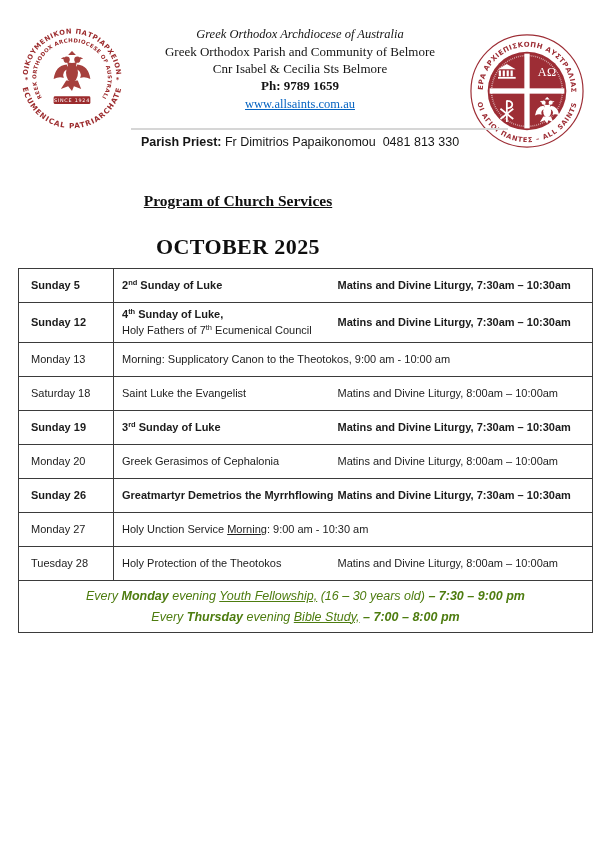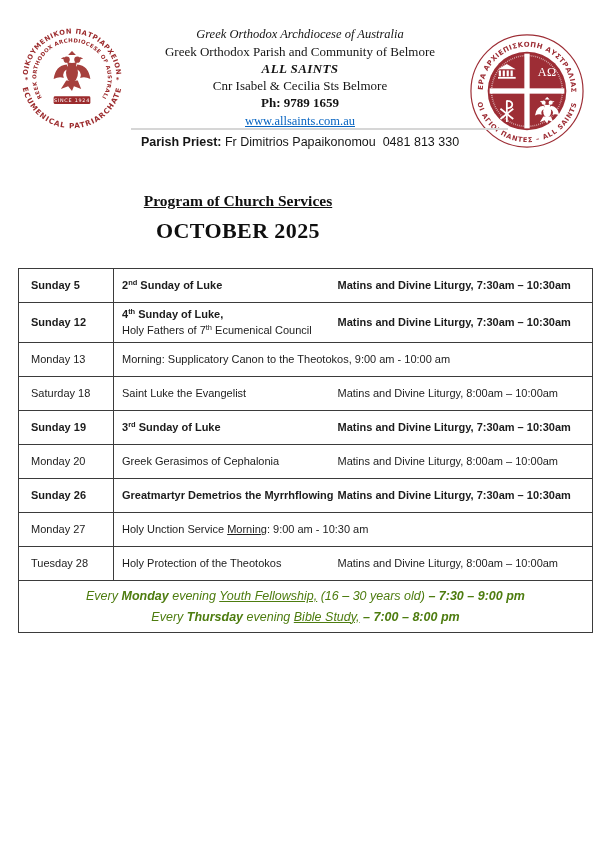--- a/index.html
+++ b/index.html
@@ -27,21 +27,21 @@
 
   .divider { position:absolute; left:131px; top:128px; width:377px; border-top:2px solid #d6d6d6; }
 
   .priest { position:absolute; left:0; top:135px; width:600px; text-align:center; font-size:12.5px; color:#161616; }
   .priest .lbl { font-weight:bold; }
 
   
   .titles { position:absolute; left:0; top:192px; width:476px; text-align:center;
             font-family:"Liberation Serif", serif; color:#0f0f0f; }
   .t-program { font-size:15.5px; font-weight:bold; text-decoration:underline; }
-  .t-month   { font-size:22px;  font-weight:bold; margin-top:8px; letter-spacing:.4px; }
+  .t-month   { font-size:22px;  font-weight:bold; margin-top:24px; letter-spacing:.4px; }
 
   
   .svc-wrap { position:absolute; left:18px; top:268px; }
   table.svc { border-collapse:collapse; table-layout:fixed; width:564px;
               border:1px solid #3b3b3b; }
   .svc td { border-top:1px solid #3b3b3b; box-sizing:border-box; vertical-align:middle;
             font-size:11px; color:#1c1c1c; line-height:15px; padding:0; }
   .svc td.day  { width:95px;  padding-left:12px; border-right:1px solid #3b3b3b; }
   .svc td.desc { width:224px; padding-left:8px; }
   .svc td.svc3 { width:255px; white-space:nowrap; }
@@ -133,21 +133,20 @@
       <path d="M0,-10.5 q5.5,0.2 5.5,3.8 q0,3.6 -5.5,3.8"></path>
       <line x1="-6.5" y1="-2.5" x2="6.5" y2="8"></line>
       <line x1="6.5" y1="-2.5" x2="-6.5" y2="8"></line>
     </g>
     <use href="#eagle" x="0" y="0" width="26" height="28.6" transform="translate(67.5,66)" fill="#ffffff"></use>
   </svg>
 
   <div class="hdr">
     <div class="h-arch">Greek Orthodox Archdiocese of Australia</div>
     <div class="h-parish">Greek Orthodox Parish and Community of Belmore</div>
-    <div class="h-name">ALL SAINTS</div>
     <div class="h-addr">Cnr Isabel &amp; Cecilia Sts Belmore</div>
     <div class="h-phone">Ph: 9789 1659</div>
     <div class="h-web"><a id="weblink" style="color: rgb(5, 99, 193);">www.allsaints.com.au</a></div>
   </div>
 
   <div class="divider"></div>
 
   <div class="priest">
     <span class="lbl">Parish Priest:</span>
     <span>Fr Dimitrios Papaikonomou&nbsp; 0481 813 330</span>

